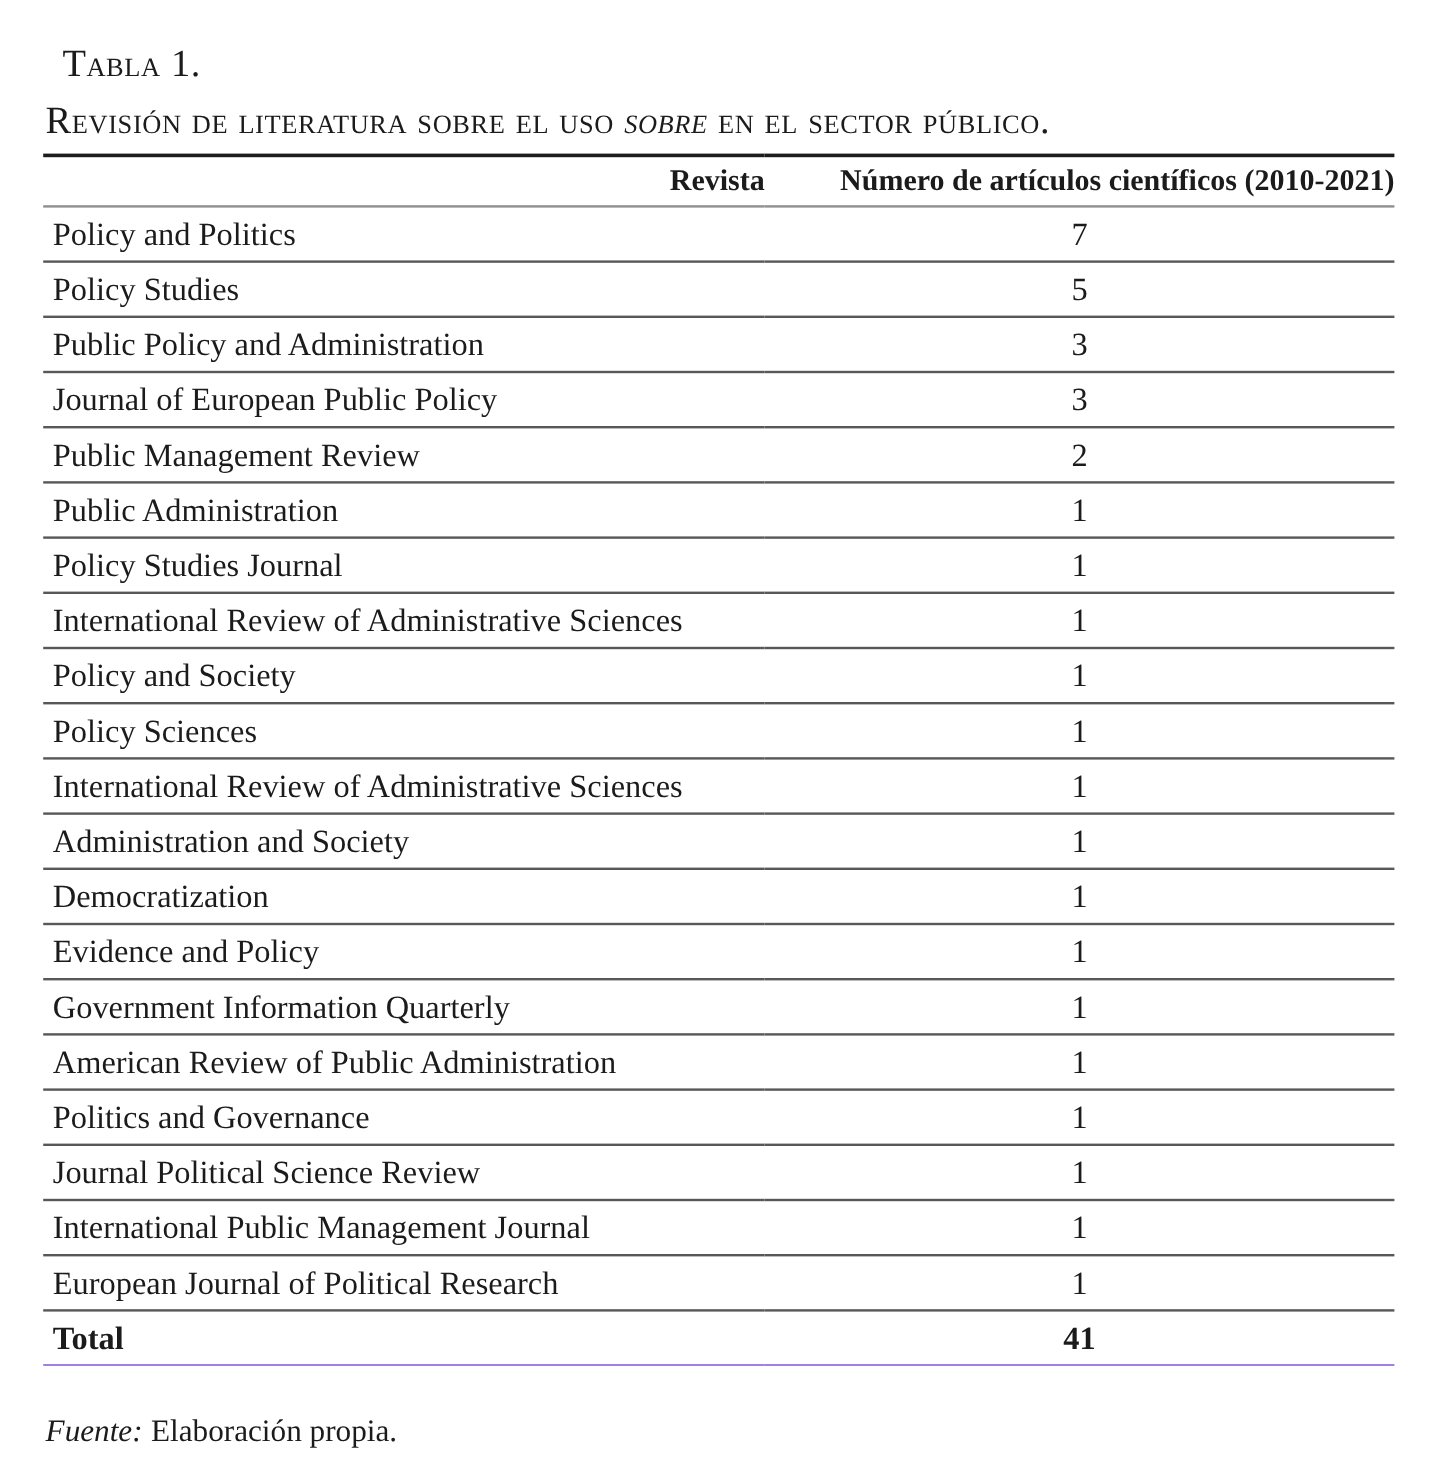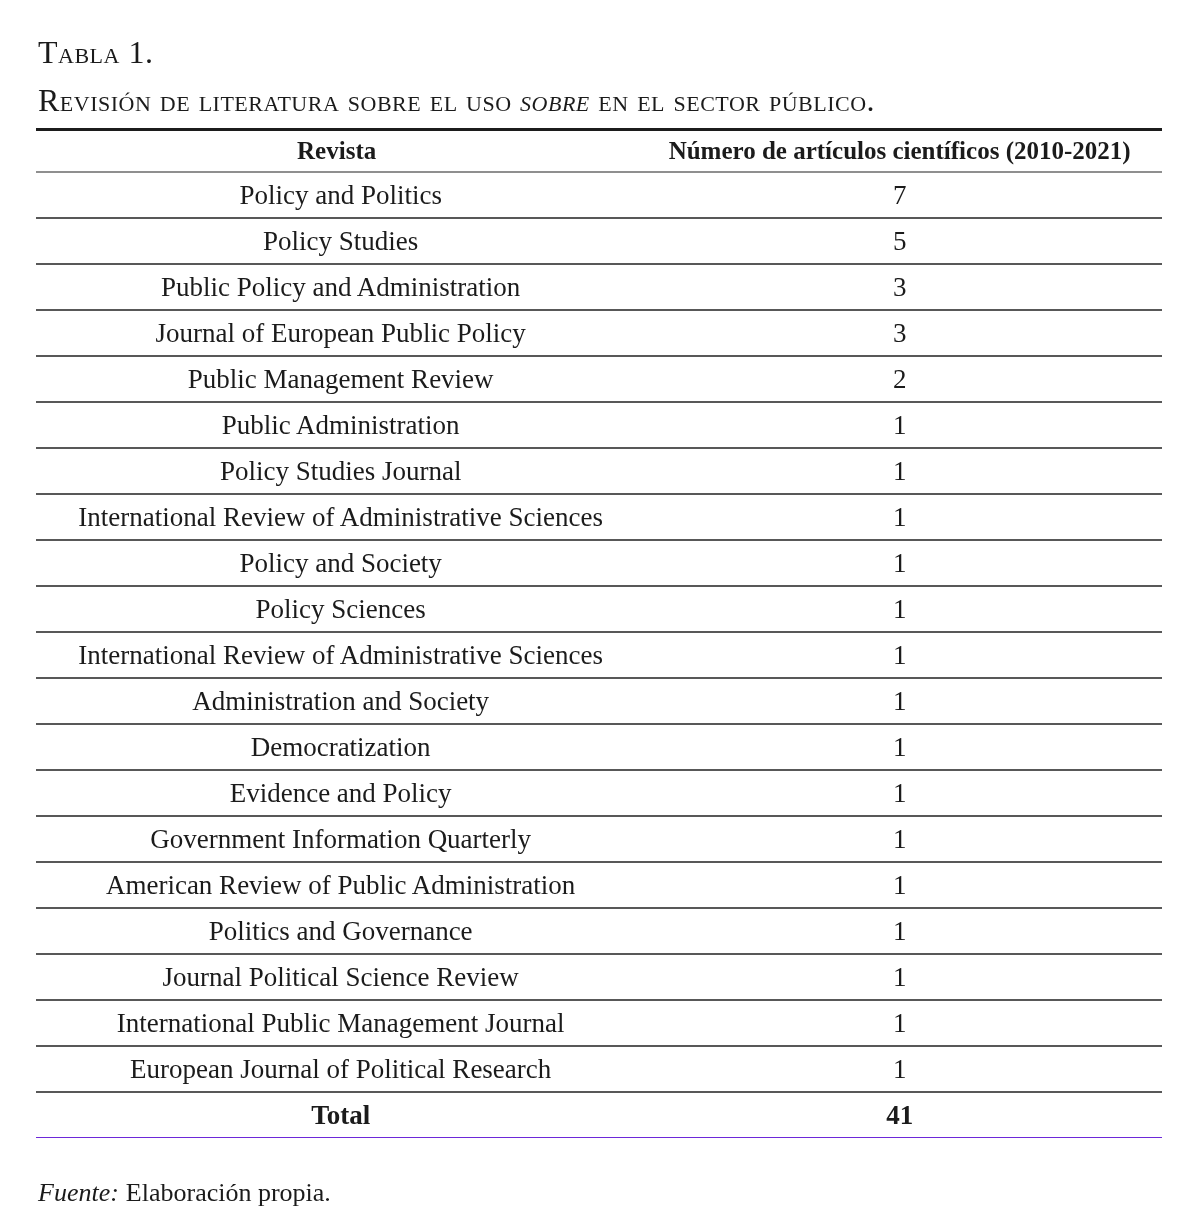--- a/index.html
+++ b/index.html
@@ -19,21 +19,21 @@
     width: 1198px;
     height: 1228px;
     padding: 30px 36px 0 36px;
   }
   
   .caption-label {
     font-variant: small-caps;
     font-size: 32px;
     line-height: 1.0;
     letter-spacing: 0.5px;
-    margin: 6px 0 0 2px;
+    margin: 6px 0 0 16px;
   }
   .caption-title {
     font-variant: small-caps;
     font-size: 32px;
     line-height: 1.0;
     letter-spacing: 0.5px;
     margin: 16px 0 12px 2px;
   }
   .caption-title em {
     font-style: italic;
@@ -43,35 +43,35 @@
     width: 100%;
     border-collapse: collapse;
     border-top: 3px solid #1c1c1c;
     table-layout: fixed;
   }
   col.col-journal { width: 53.4%; }
   col.col-count   { width: 46.6%; }
   thead th {
     font-weight: bold;
     font-size: 25px;
-    text-align: center;
+    text-align: right;
     height: 40px;
     padding: 0;
     border-bottom: 2px solid #8f8f8f;
     vertical-align: middle;
   }
   tbody td, tfoot td {
     font-size: 27px;
     height: 44px;
     padding: 0;
     vertical-align: middle;
     border-bottom: 2px solid #585858;
   }
   td.cell-journal {
-    text-align: center;
+    text-align: left;
     padding-left: 8px;
     white-space: nowrap;
     overflow: hidden;
   }
   td.cell-count {
     text-align: center;
   }
   tfoot td {
     font-weight: bold;
     border-bottom: 1px solid #6d28d9;

